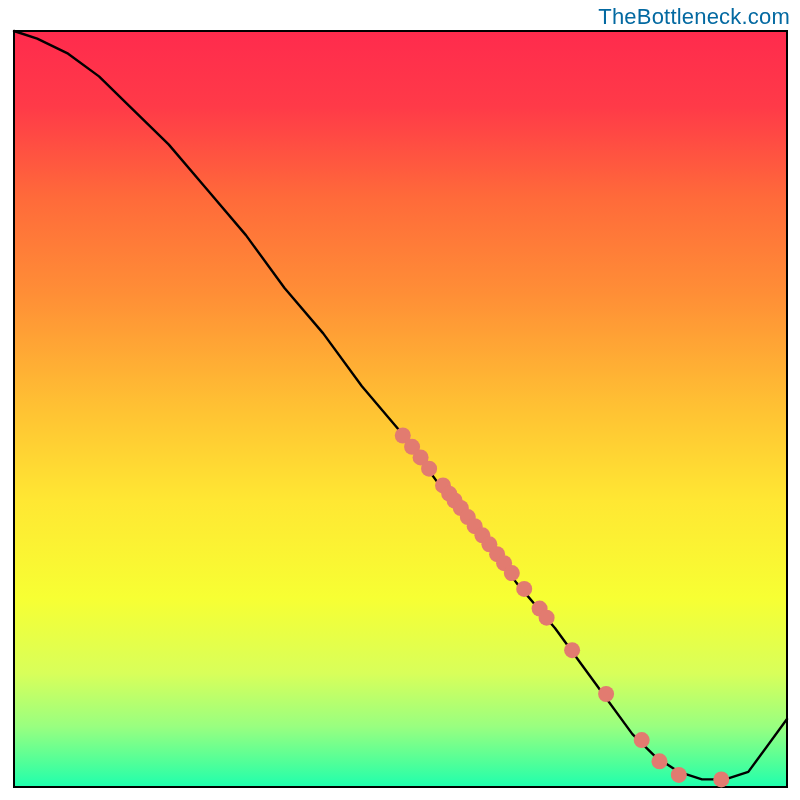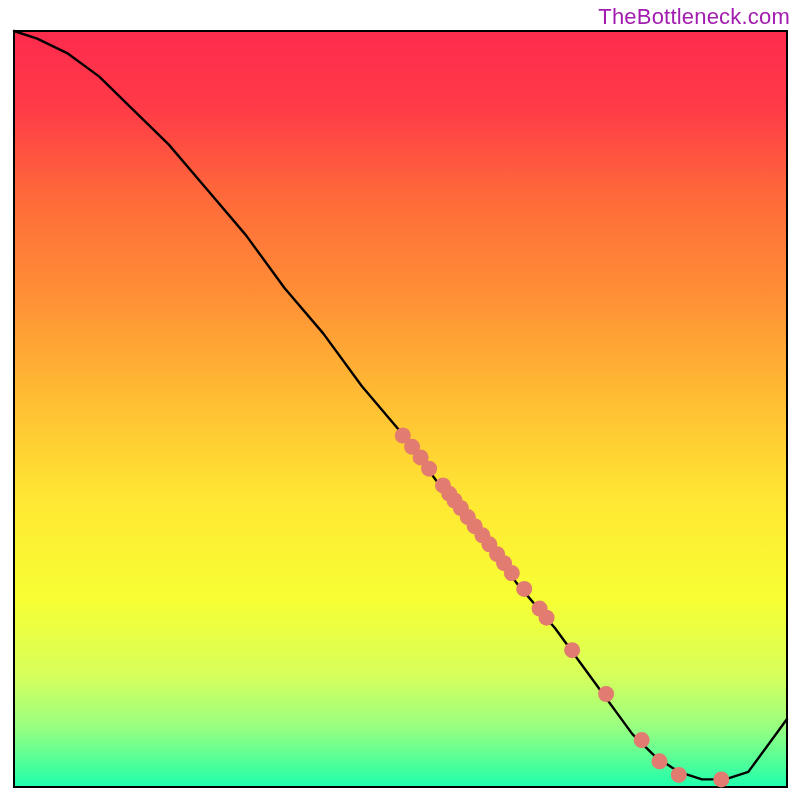--- a/index.html
+++ b/index.html
@@ -15,21 +15,21 @@
     width: 800px;
     height: 800px;
     background: #ffffff;
   }
   .watermark {
     position: absolute;
     top: 4px;
     right: 10px;
     font-size: 22px;
     font-weight: 500;
-    color: #a21caf;
+    color: #0369a1;
     z-index: 10;
     letter-spacing: 0.2px;
   }
   svg.chart {
     position: absolute;
     inset: 0;
     width: 800px;
     height: 800px;
     display: block;
   }

